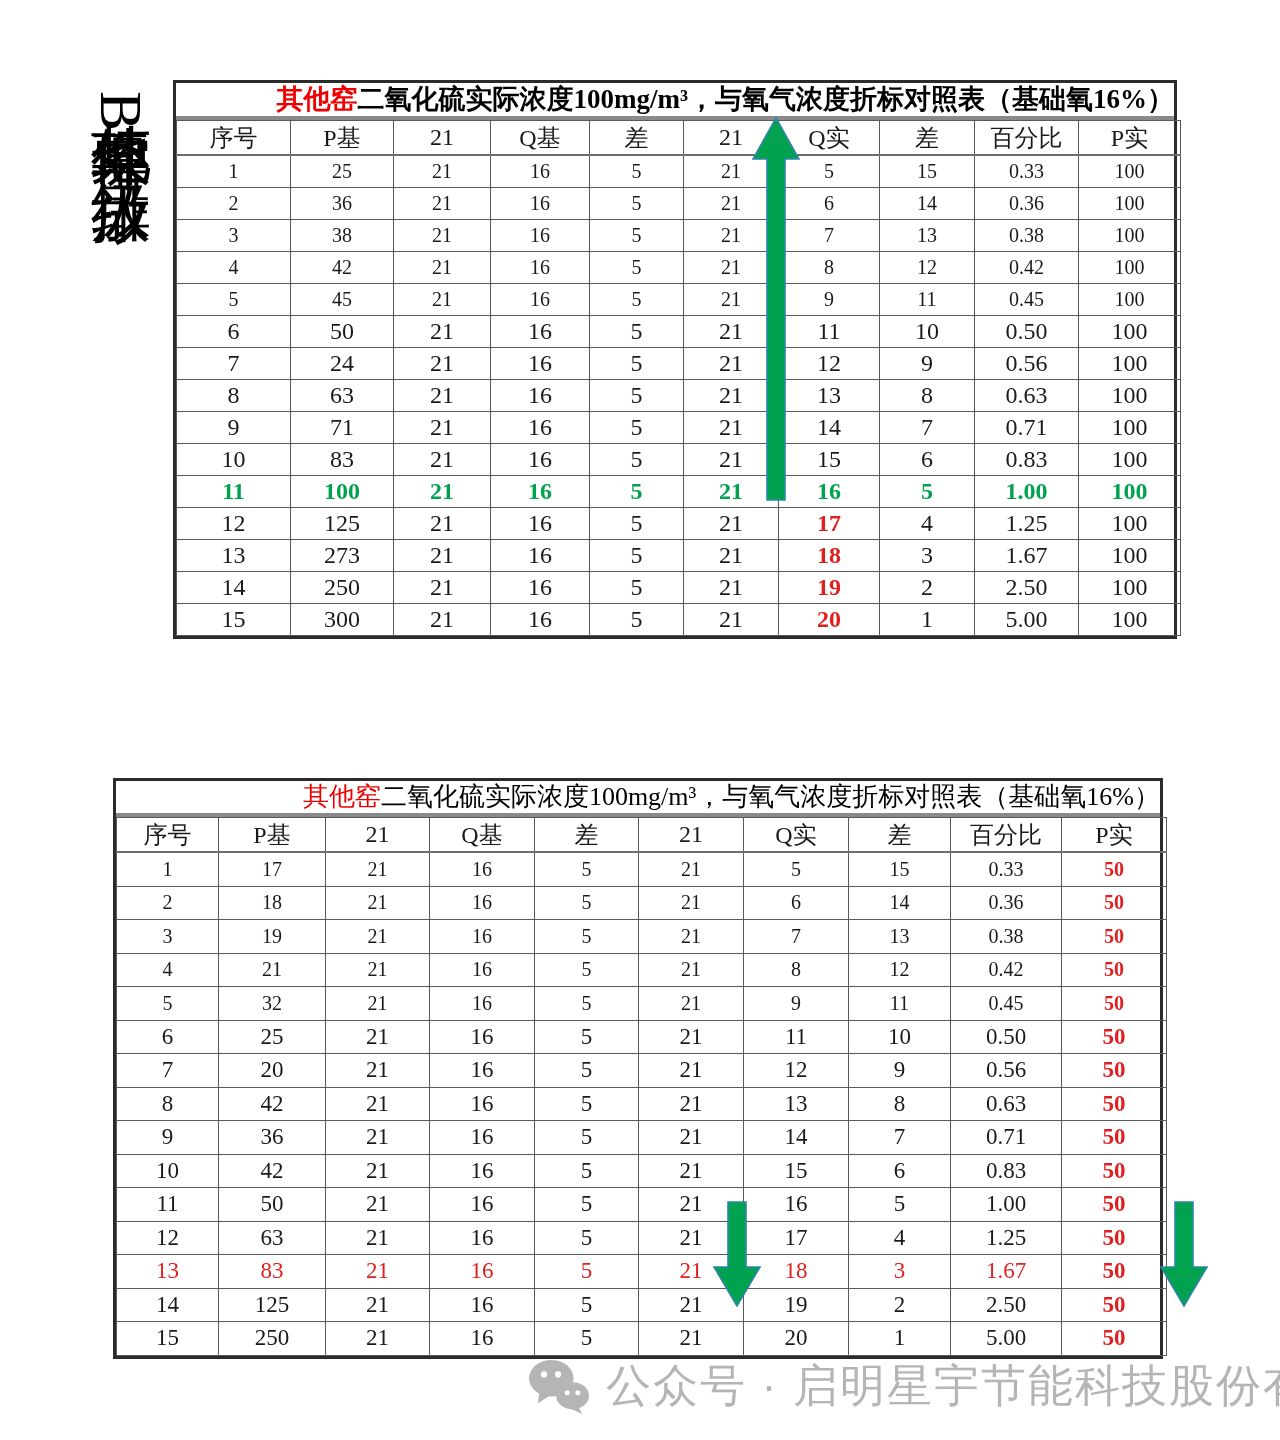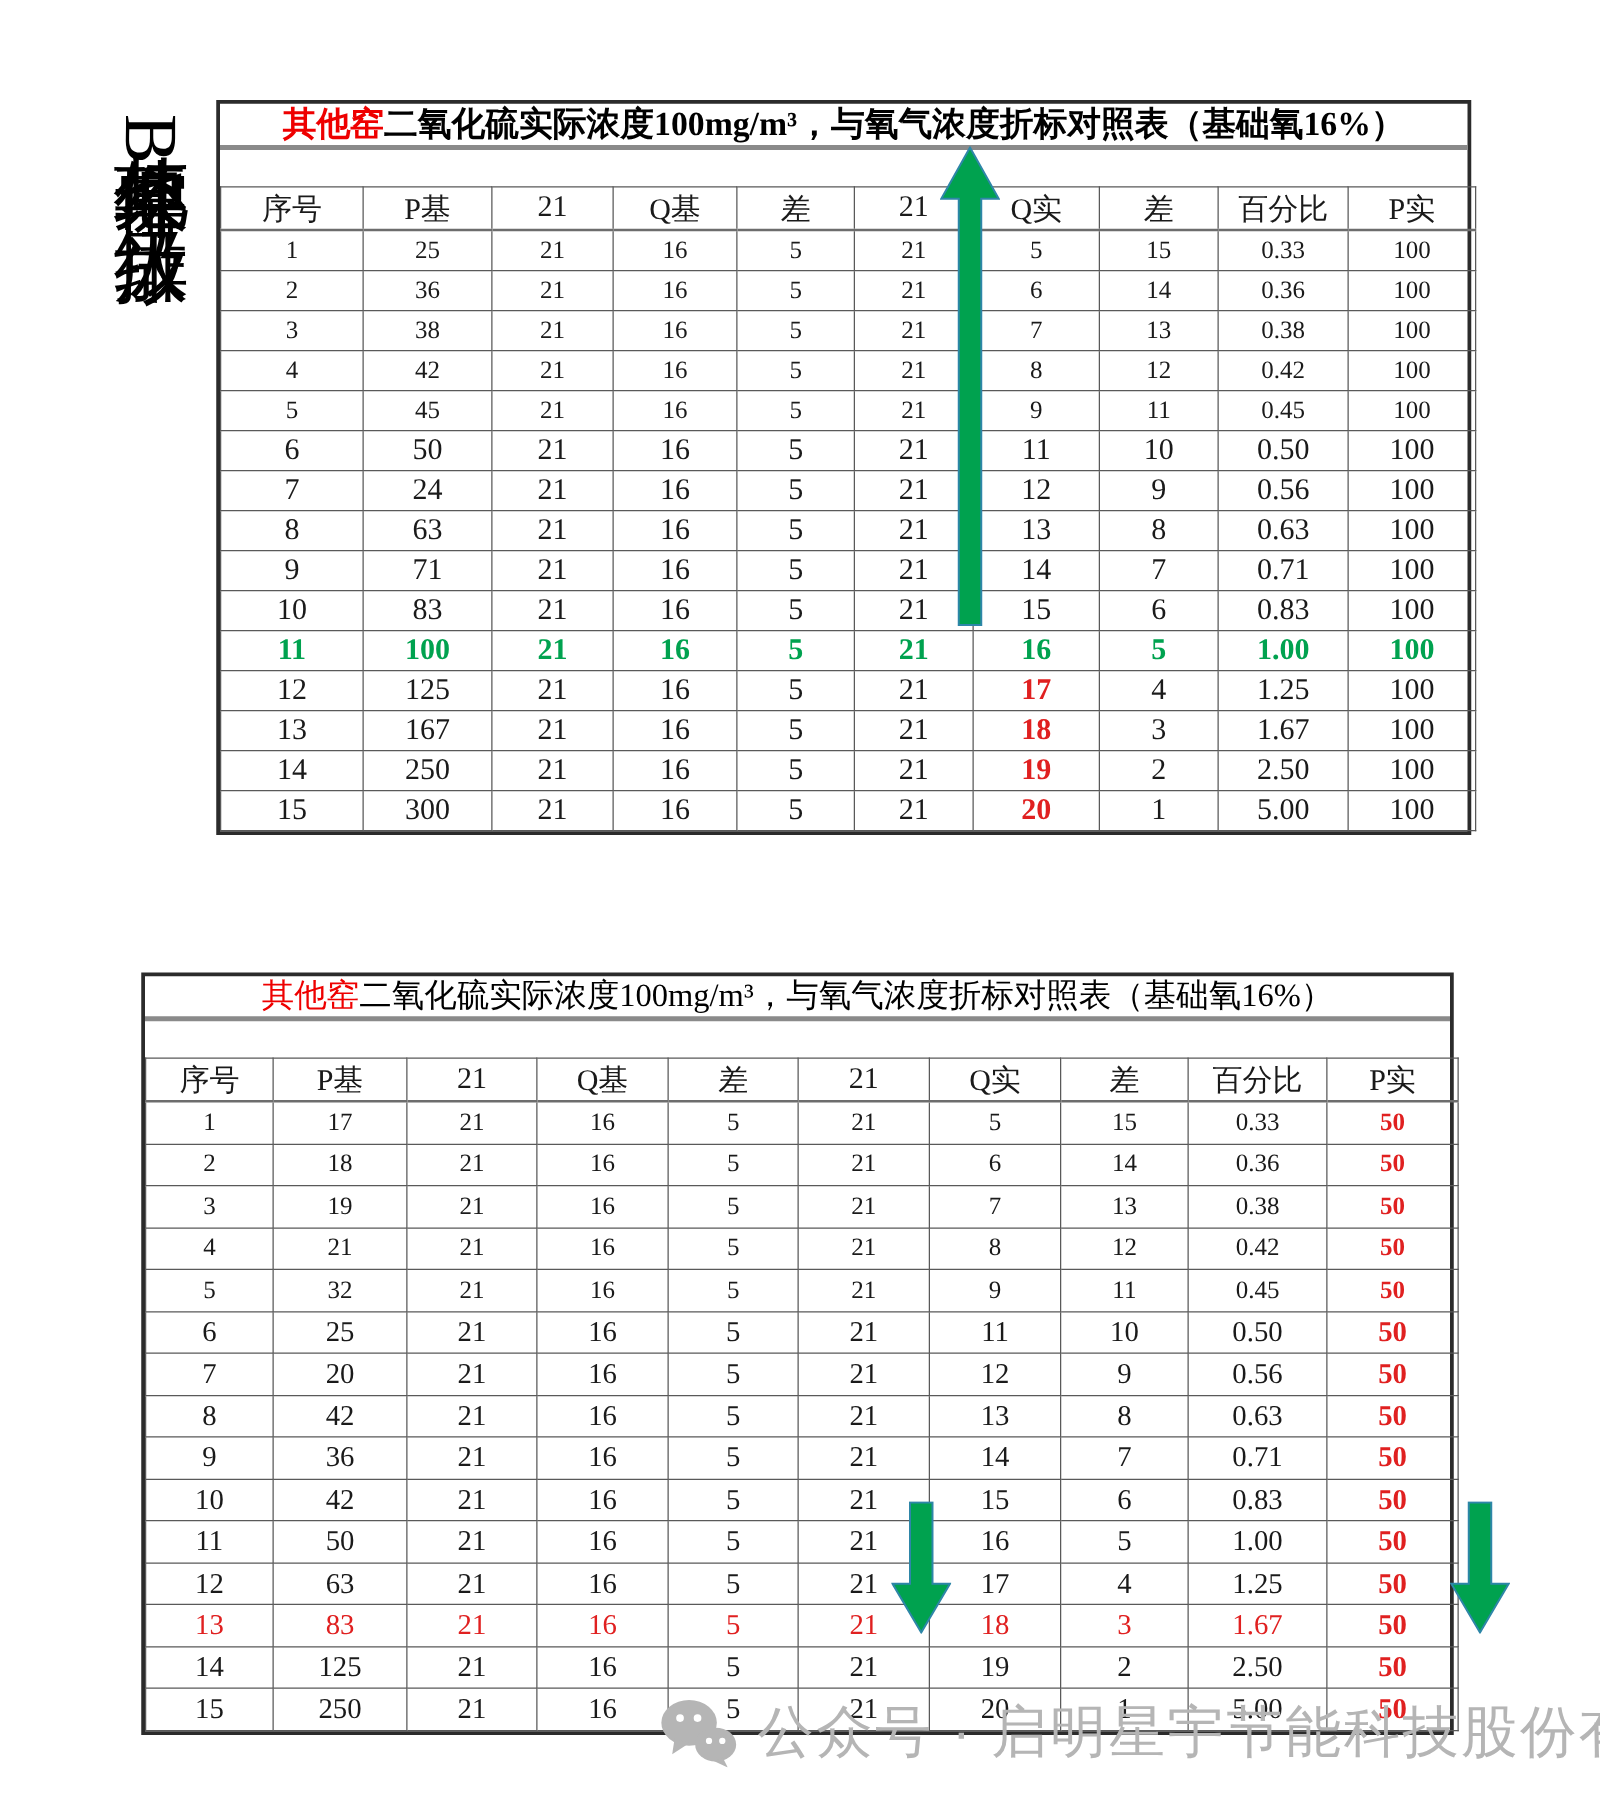--- a/index.html
+++ b/index.html
@@ -12,25 +12,25 @@
     position:absolute; left:82px; top:76px; height:575px;
     writing-mode:vertical-rl; text-orientation:mixed;
     font-size:60px; letter-spacing:3px; color:#000; line-height:78px;
   }
   
   .tbl {
     position:absolute; border:3px solid #2b2b2b; background:#fff; box-sizing:border-box;
   }
   .tbl1 { left:173px; top:80px;  width:1004px; }
   .tbl2 { left:113px; top:778px; width:1050px; }
-  .tbl .title { text-align:center; border-bottom:4px solid #8a8a8a; white-space:nowrap; }
+  .tbl .title { text-align:right; border-bottom:4px solid #8a8a8a; white-space:nowrap; }
   .tbl1 .title { height:33px; line-height:33px; font-size:27px; font-weight:bold; }
   .tbl2 .title { height:32px; line-height:32px; font-size:26px; font-weight:normal; }
   .title .red-kiln { color:var(--title-red); }
-  .tbl table { border-collapse:collapse; width:100%; table-layout:fixed;margin-top:29px; }
+  .tbl table { border-collapse:collapse; width:100%; table-layout:fixed; }
   .tbl th, .tbl td {
     border:1.5px solid var(--border-gray); text-align:center; padding:0;
     overflow:hidden; color:#1a1a1a;
   }
   .tbl thead th { border-bottom:2.5px solid #6d6d6d; font-weight:normal; }
   .tbl1 th { height:33px; font-size:24px; }
   .tbl2 th { height:33px; font-size:24px; }
   .tbl1 td { height:31px;   font-size:20px; }
   .tbl2 td { height:32.5px; font-size:20px; }
   .tbl1 tbody tr:nth-child(n+6) td { font-size:24px; }
@@ -243,21 +243,21 @@
             <td>16</td>
             <td>5</td>
             <td>21</td>
             <td class="redbold">17</td>
             <td>4</td>
             <td>1.25</td>
             <td>100</td>
           </tr>
           <tr>
             <td>13</td>
-            <td>167</td>
+            <td>273</td>
             <td>21</td>
             <td>16</td>
             <td>5</td>
             <td>21</td>
             <td class="redbold">18</td>
             <td>3</td>
             <td>1.67</td>
             <td>100</td>
           </tr>
           <tr>

